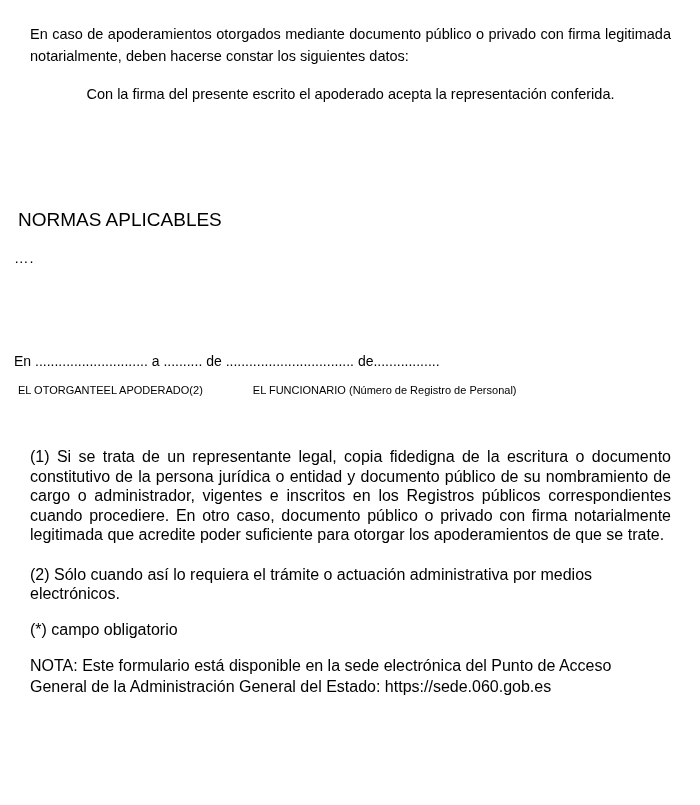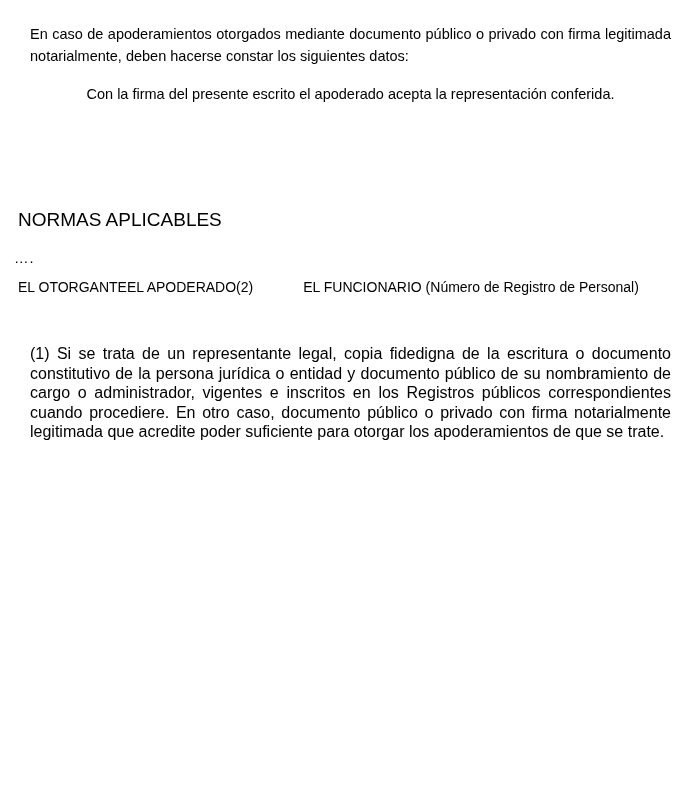--- a/index.html
+++ b/index.html
@@ -56,21 +56,21 @@
 
   .date-line {
     margin: 81px 0 0 0;
     font-size: 14px;
   }
 
   .sig-labels {
     display: flex;
     margin-top: 12px;
     padding-left: 4px;
-    font-size: 14px;
+    font-size: 11px;
     line-height: 13px;
     white-space: nowrap;
   }
   .sig-labels .sig-label-2 { }
   .sig-labels .sig-label-3 { margin-left: 50px; }
 
   .footnote {
     font-size: 16px;
     line-height: 19.5px;
   }
@@ -90,25 +90,29 @@
   <p class="para justify">En caso de apoderamientos otorgados mediante documento público o privado con firma legitimada notarialmente, deben hacerse constar los siguientes datos:</p>
 
 
 
   <p class="para acceptance-text">Con la firma del presente escrito el apoderado acepta la representación conferida.</p>
 
   <p class="heading normas-heading">NORMAS APLICABLES</p>
 
   <p class="ellipsis">….</p>
 
+  <p class="date-line">En ............................. a .......... de ................................. de.................</p>
 
   <div class="sig-labels">
     <span class="sig-label-1">EL OTORGANTE</span>
     <span class="sig-label-2">EL APODERADO(2)</span>
     <span class="sig-label-3">EL FUNCIONARIO (Número de Registro de Personal)</span>
   </div>
 
   <p class="para justify footnote note1">(1) Si se trata de un representante legal, copia fidedigna de la escritura o documento constitutivo de la persona jurídica o entidad y documento público de su nombramiento de cargo o administrador, vigentes e inscritos en los Registros públicos correspondientes cuando procediere. En otro caso, documento público o privado con firma notarialmente legitimada que acredite poder suficiente para otorgar los apoderamientos de que se trate.</p>
 
+  <p class="para footnote note2">(2) Sólo cuando así lo requiera el trámite o actuación administrativa por medios electrónicos.</p>
 
+  <p class="para footnote required-note">(*) campo obligatorio</p>
 
+  <p class="para footnote nota">NOTA: Este formulario está disponible en la sede electrónica del Punto de Acceso General de la Administración General del Estado: https://sede.060.gob.es</p>
 
 </div>
 
 </body></html>

